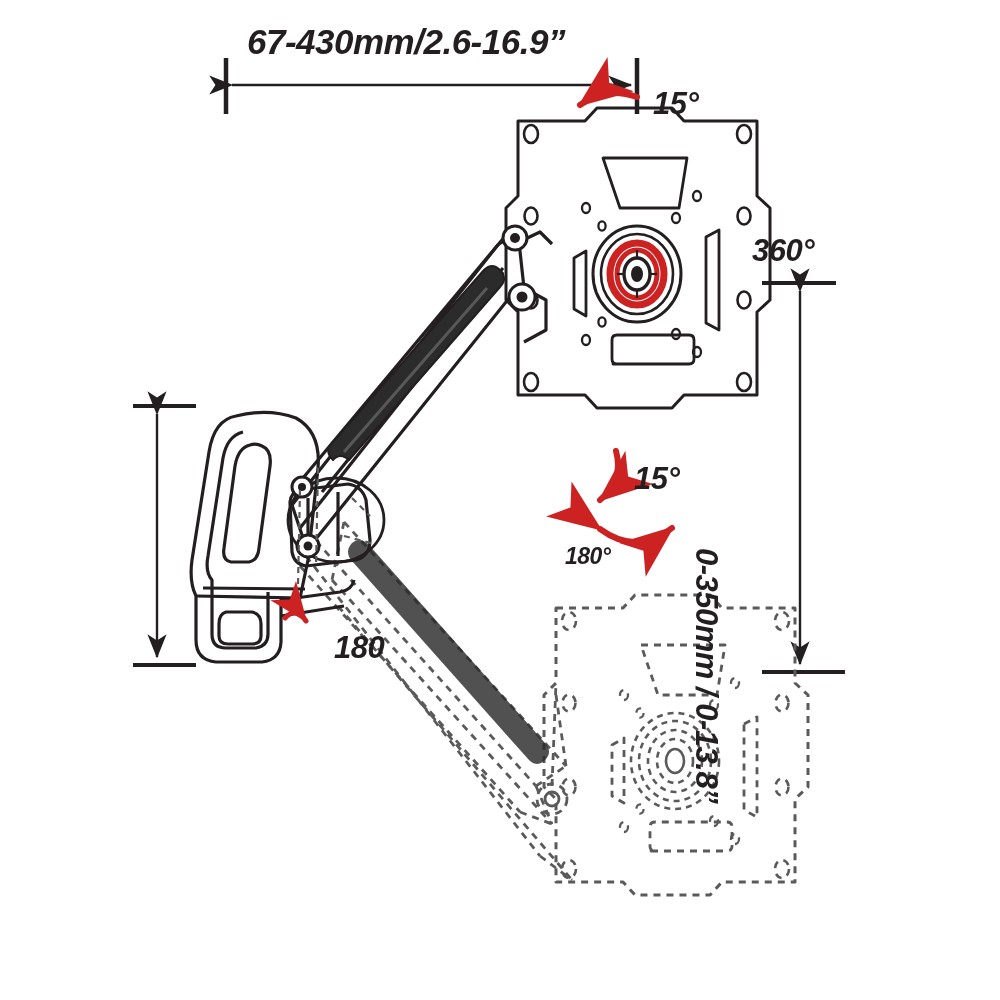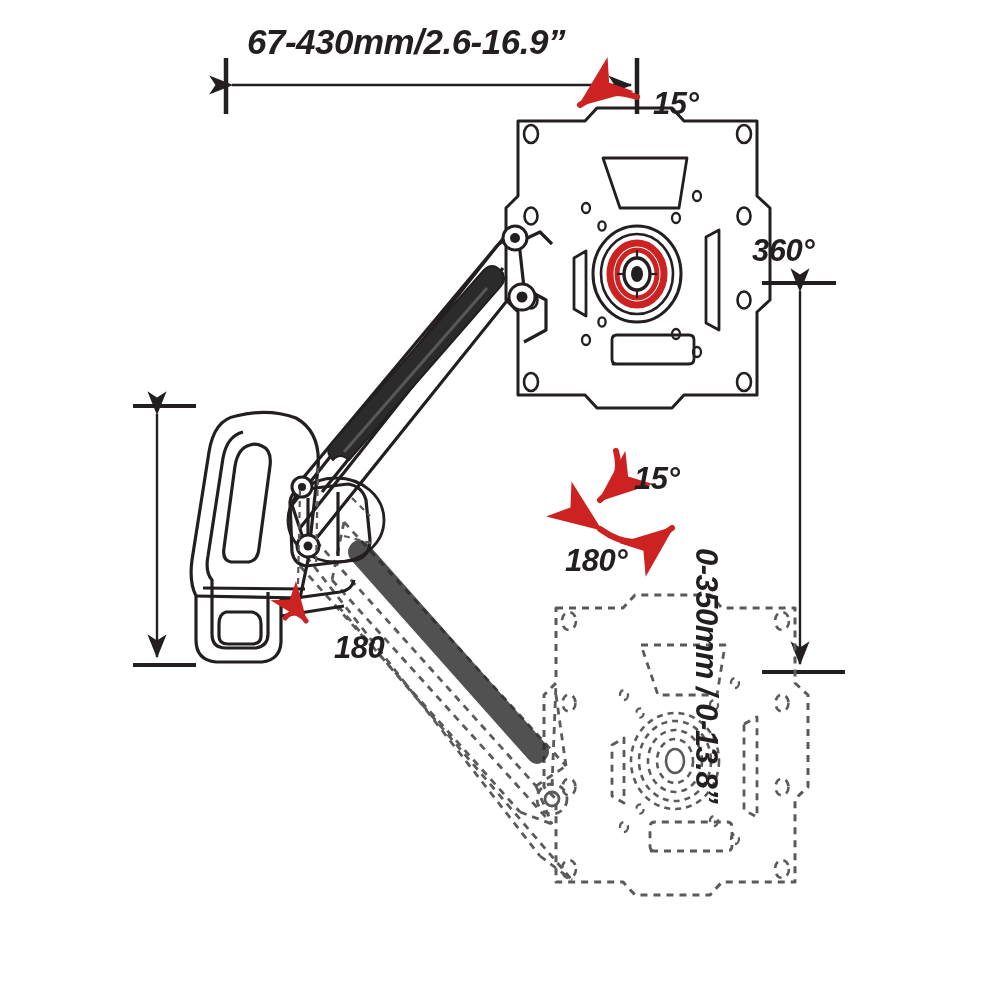--- a/index.html
+++ b/index.html
@@ -17,21 +17,21 @@
     font-weight:bold;
     color:#231f20;
     white-space:nowrap;
     letter-spacing:-0.5px;
     user-select:none;
   }
   #lbl-width{ left:247px; top:22px; font-size:35px; }
   #lbl-tilt-up{ left:653px; top:86px; font-size:31px; }
   #lbl-rotate{ left:752px; top:233px; font-size:31px;text-align:center; }
   #lbl-tilt-down{ left:634px; top:461px; font-size:31px; }
-  #lbl-swivel-plate{ left:565px; top:543px; font-size:31px; }
+  #lbl-swivel-plate{ left:565px; top:543px; font-size:23px; }
   #lbl-swivel-base{ left:292px; top:630px; font-size:31px;margin-left:42px; }
   #lbl-height{
     left:724px; top:548px; font-size:31px;
     transform:rotate(90deg);
     transform-origin:left top;
   }
 </style>
 </head>
 <body>
 

